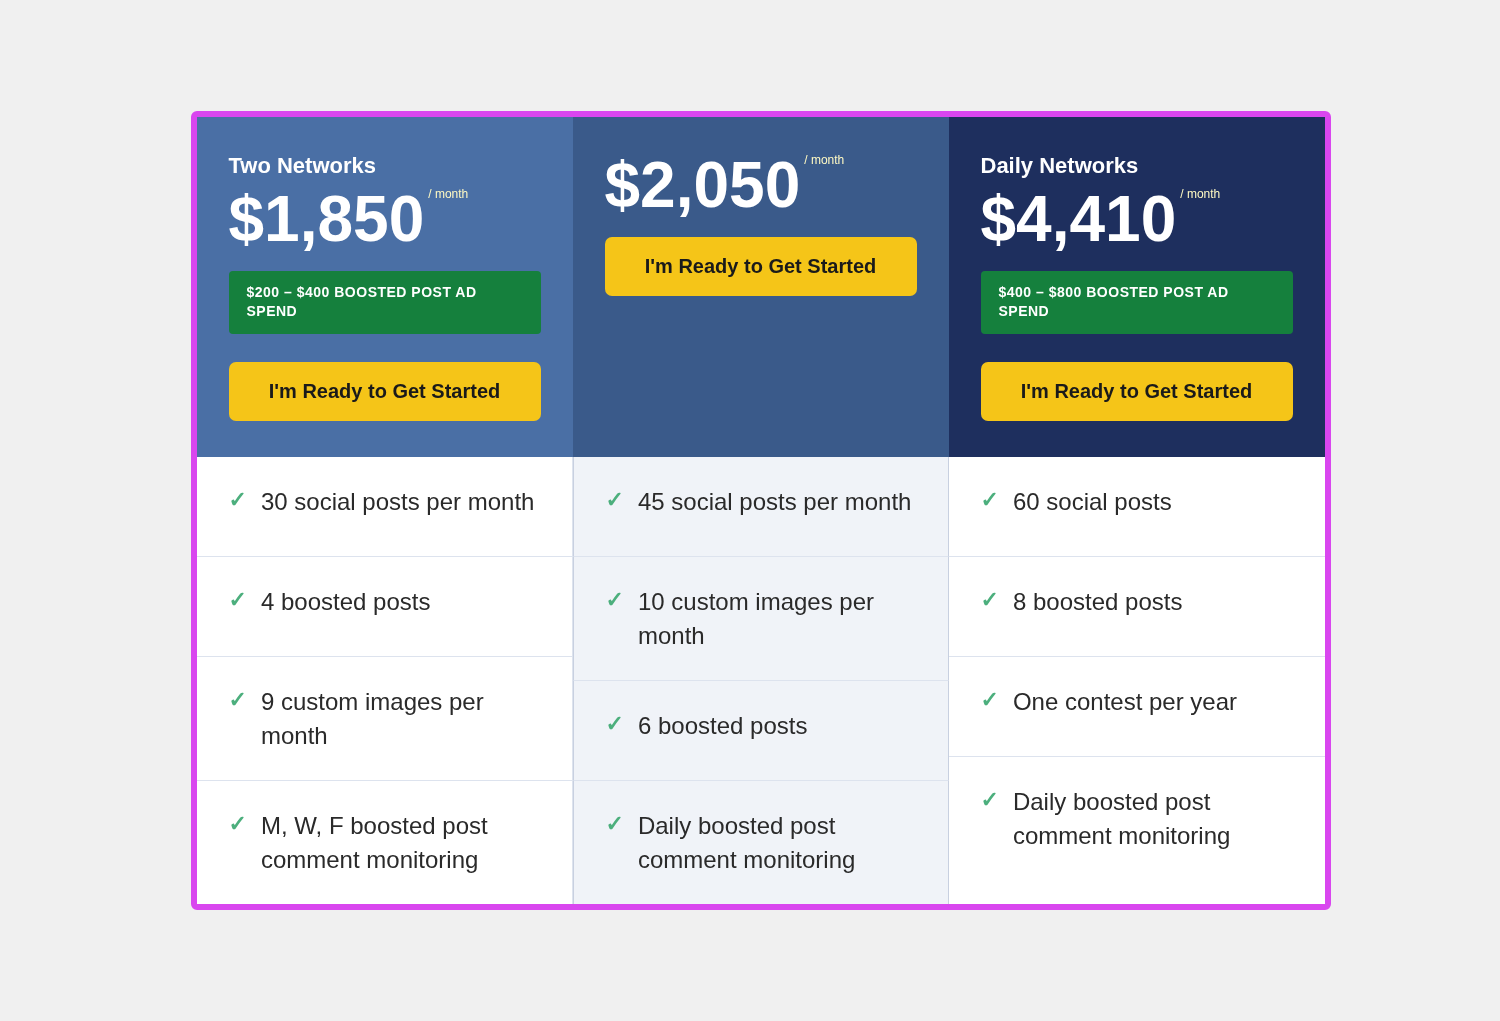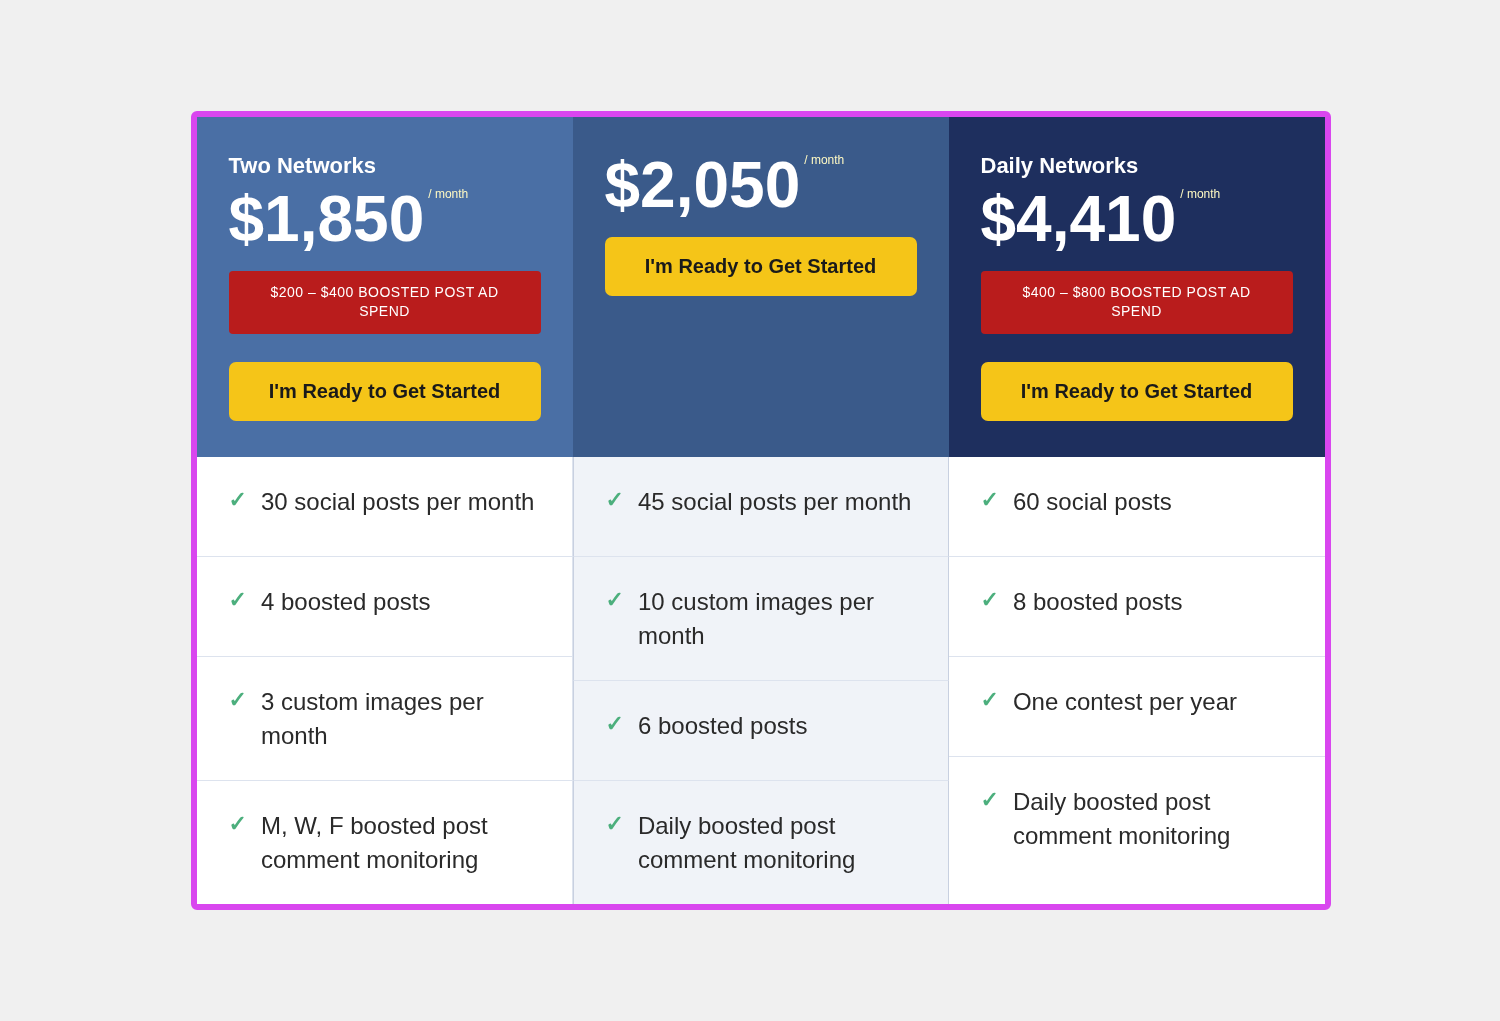--- a/index.html
+++ b/index.html
@@ -50,26 +50,26 @@
       font-weight: 900;
       line-height: 1;
     }
     .plan-price-period {
       color: #fef9c3;
       font-size: 12px;
       font-weight: 400;
       margin-left: 4px;
     }
     .plan-badge {
-      background: #b91c1c;
+      background: #15803d;
       color: #fff;
       font-size: 14px;
-      font-weight: 400;
+      font-weight: 700;
       text-transform: uppercase;
-      text-align: center;
+      text-align: left;
       padding: 12px 18px;
       border-radius: 4px;
       margin-bottom: 28px;
       letter-spacing: 0.5px;
       line-height: 1.4;
     }
     .plan-cta-btn {
       display: block;
       width: 100%;
       background: #f5c518;
@@ -168,21 +168,21 @@
       <div class="feature-cell">
         <span class="check-icon">✓</span>
         <span class="feature-text">30 social posts per month</span>
       </div>
       <div class="feature-cell">
         <span class="check-icon">✓</span>
         <span class="feature-text">4 boosted posts</span>
       </div>
       <div class="feature-cell">
         <span class="check-icon">✓</span>
-        <span class="feature-text">3 custom images per month</span>
+        <span class="feature-text">9 custom images per month</span>
       </div>
       <div class="feature-cell" style="border-bottom:none;">
         <span class="check-icon">✓</span>
         <span class="feature-text">M, W, F boosted post comment monitoring</span>
       </div>
     </div>
 
     <div class="feature-col col-2">
       <div class="feature-cell">
         <span class="check-icon">✓</span>

